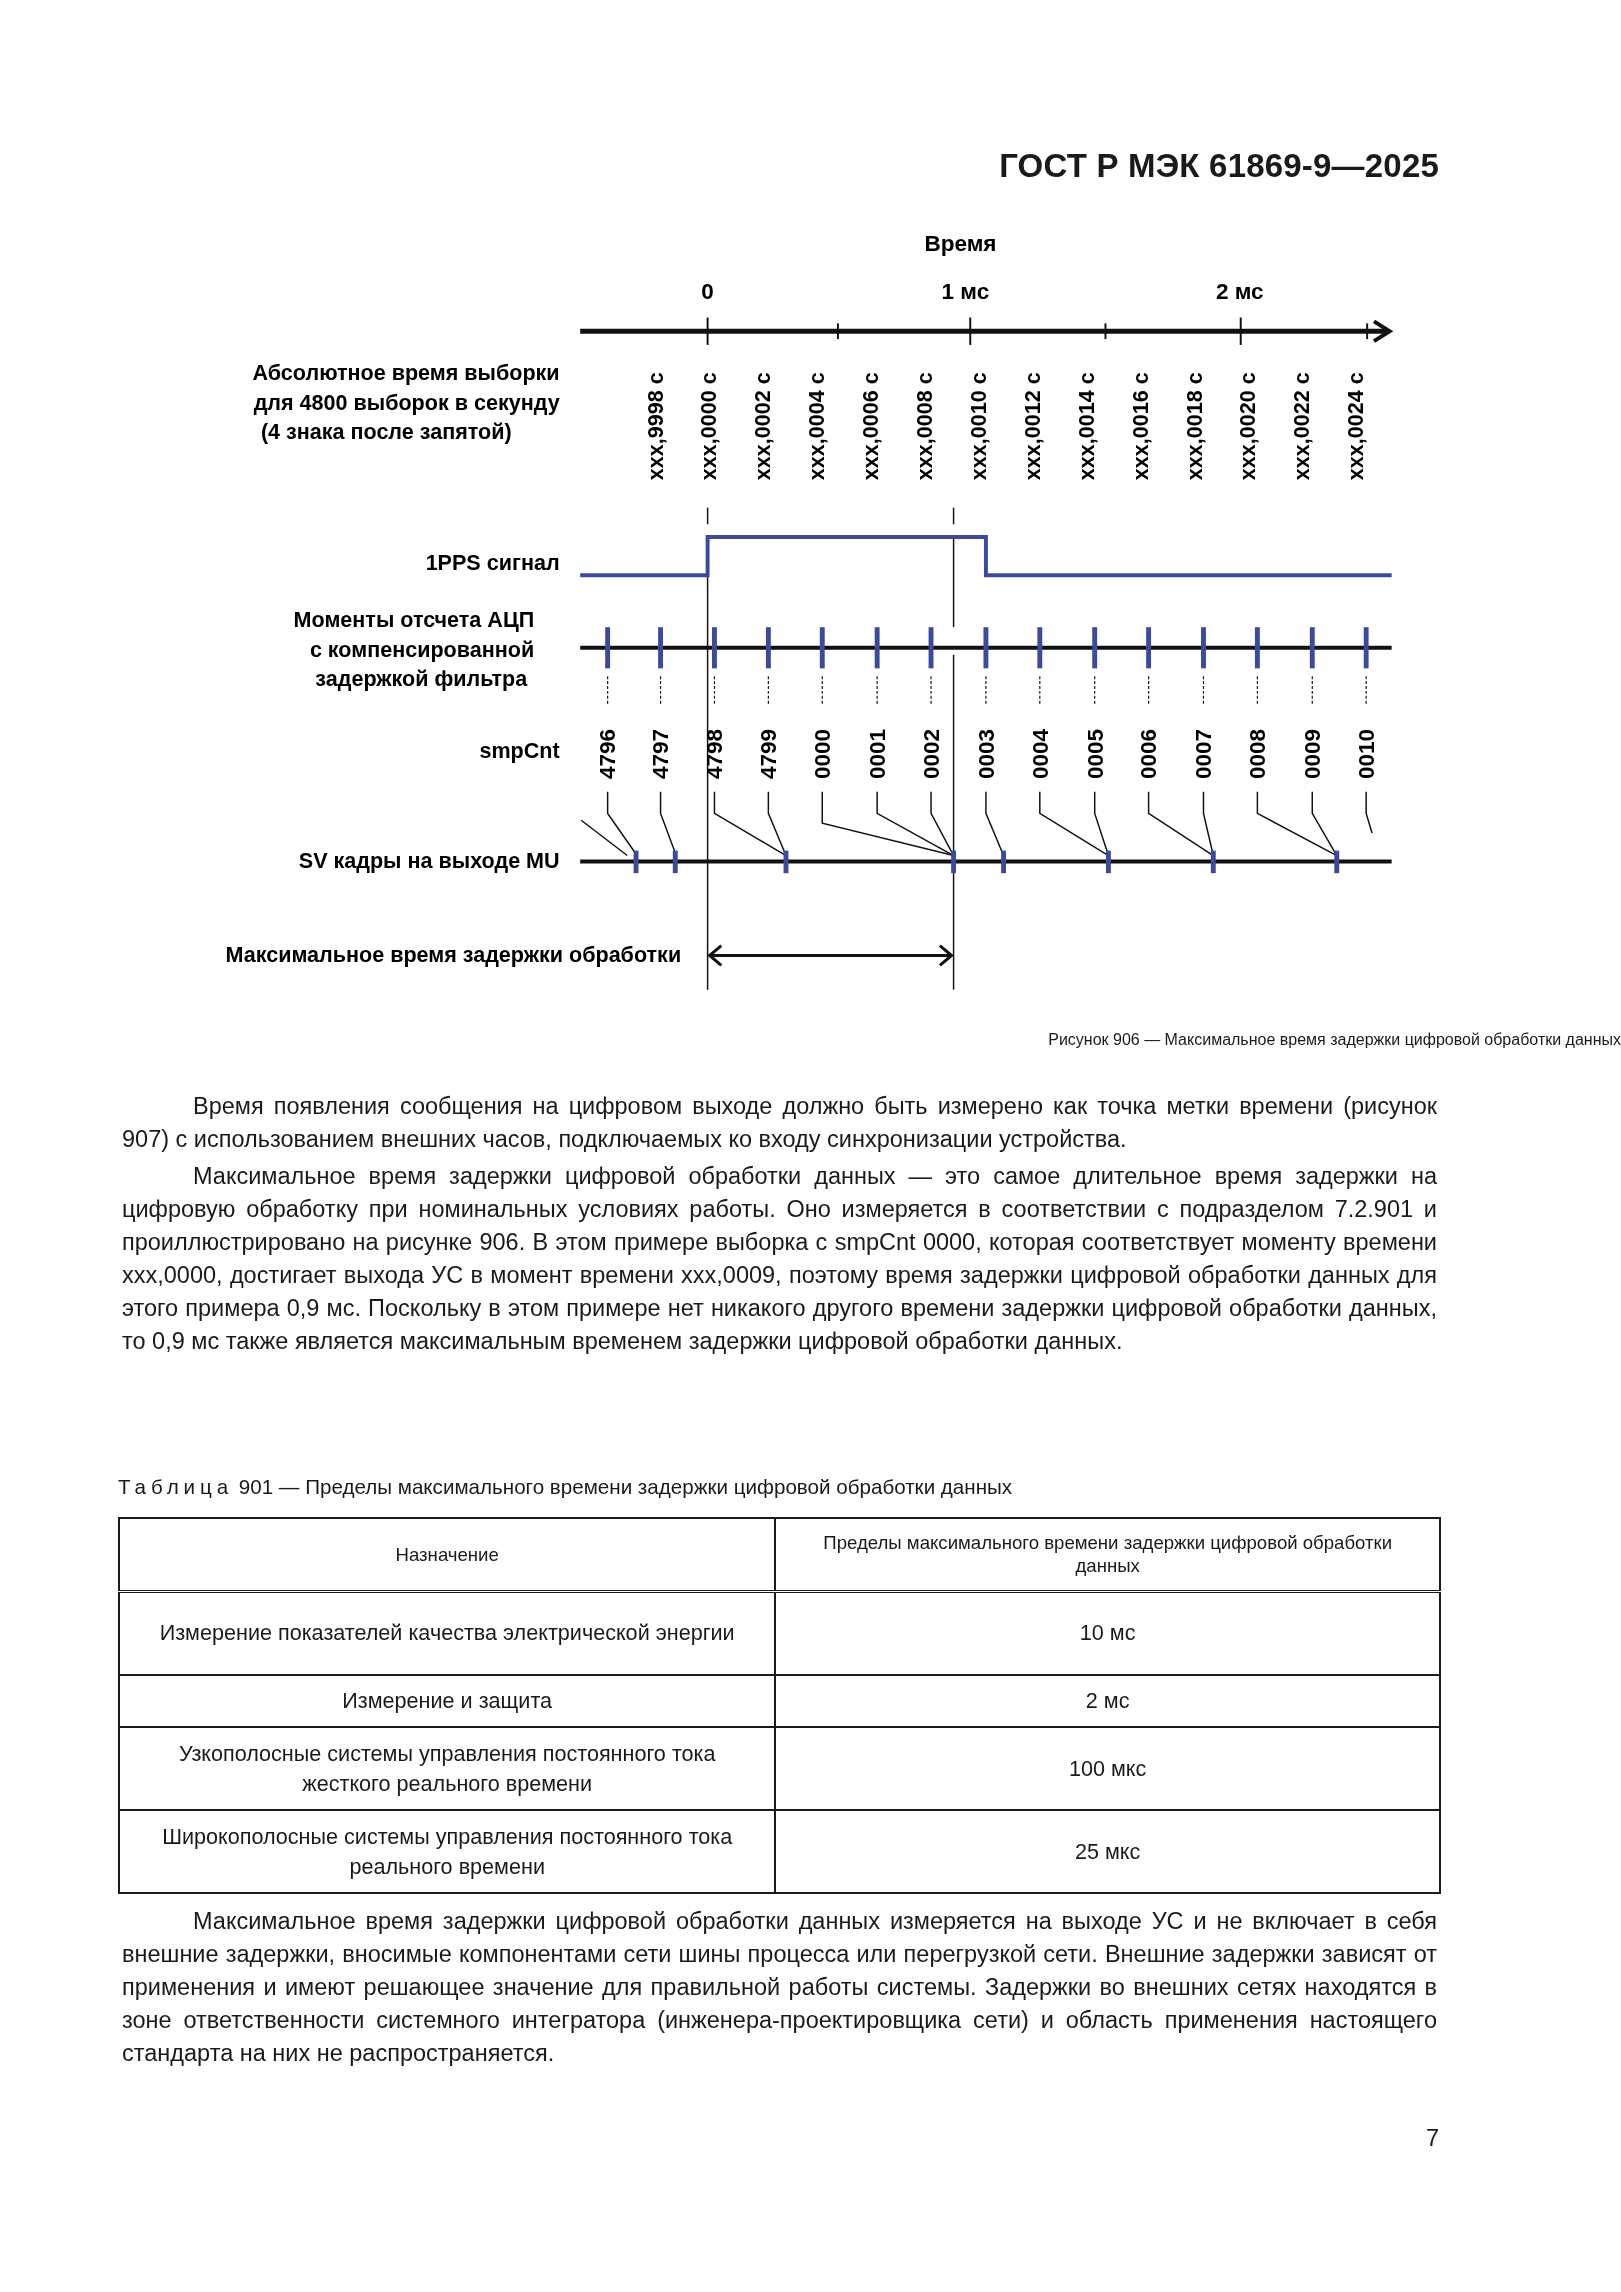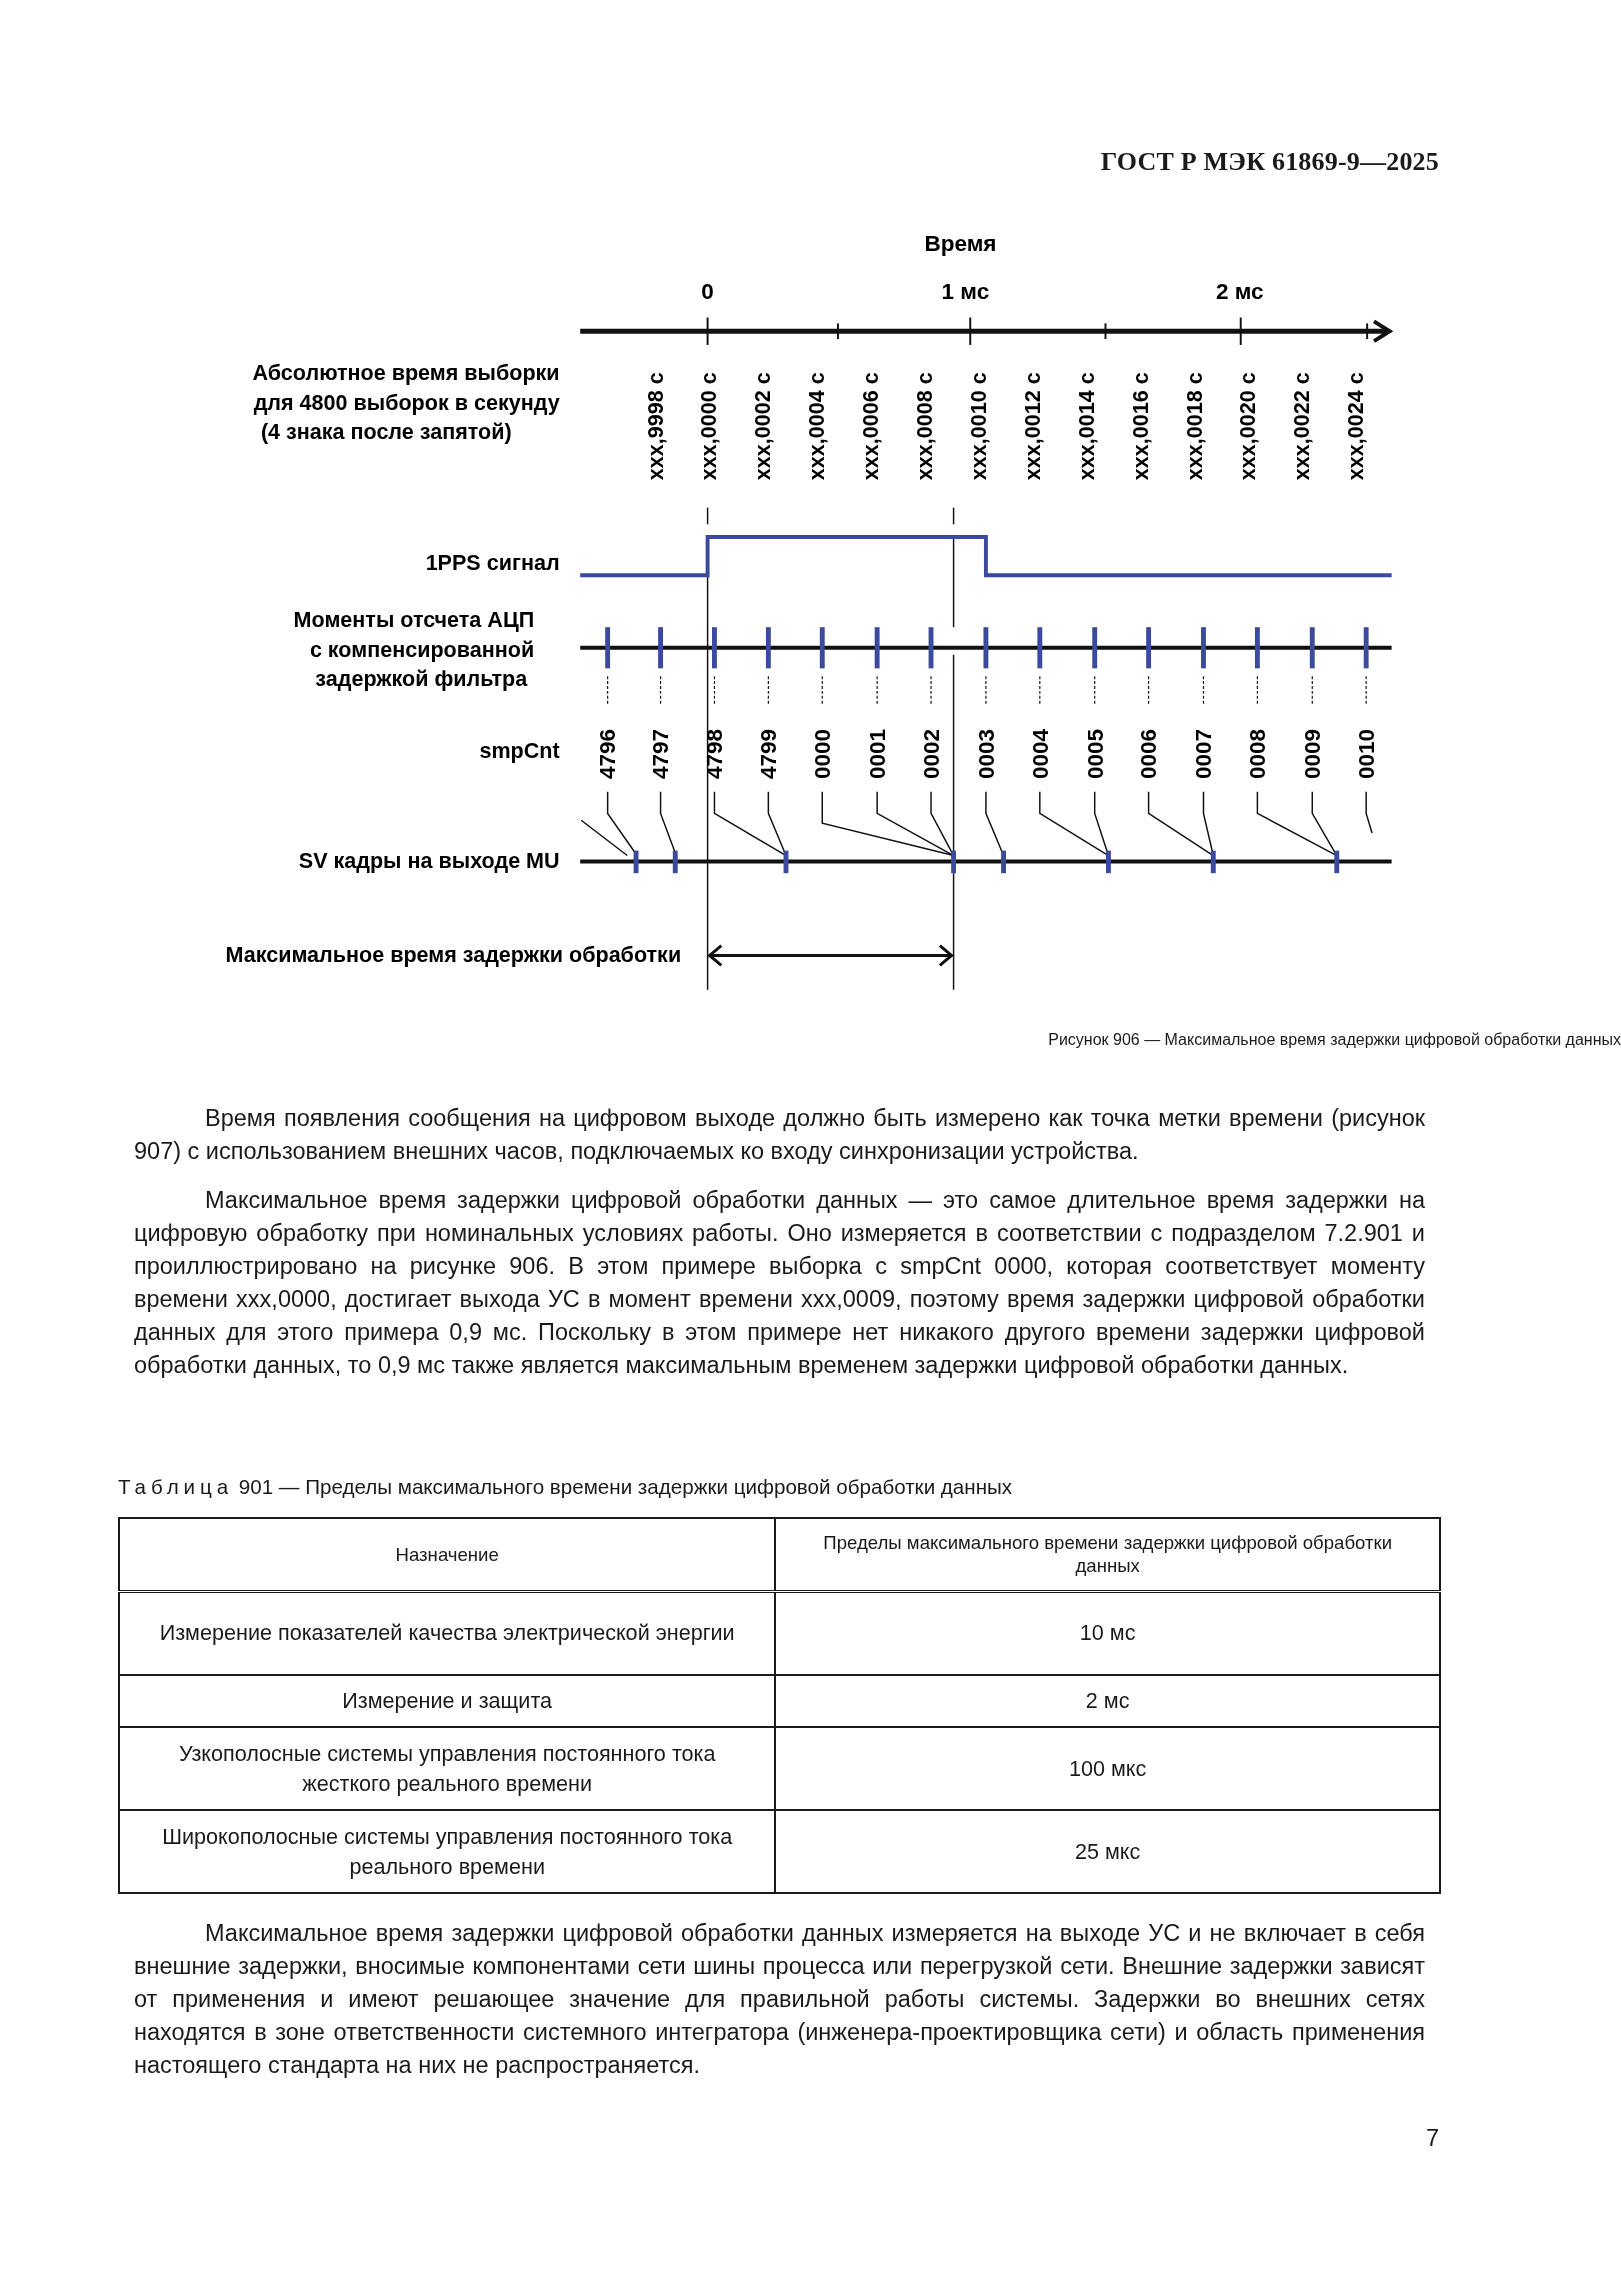--- a/index.html
+++ b/index.html
@@ -1,22 +1,22 @@
 <!DOCTYPE html>
 <html><head>
 <meta charset="utf-8">
 <style>
   html,body{margin:0;padding:0;background:#fff;}
   body{width:1621px;height:2293px;position:relative;font-family:"Liberation Sans",sans-serif;color:#1a1a1a;}
-  .hdr{position:absolute;top:147px;right:182px;font-weight:bold;font-size:26px;letter-spacing:0.2px;font-family:Liberation Serif, serif;}
+  .hdr{position:absolute;top:147px;right:182px;font-weight:bold;font-size:33px;letter-spacing:0.2px;}
   svg.diag{position:absolute;left:0;top:0;}
   .diag text{font-family:"Liberation Sans",sans-serif;}
   .caption{position:absolute;top:1031px;left:0;width:1621px;text-align:right;font-size:16px;}
   .body{position:absolute;left:118px;width:1323px;font-size:23.5px;line-height:33px;text-align:justify;}
-  .p{text-indent:71px;margin:16px;}
+  .p{text-indent:71px;margin:4px;}
   .tcap{position:absolute;left:118px;top:1475px;font-size:20.6px;}
   .tcap .sp{letter-spacing:4.9px;}
   table{position:absolute;left:118px;top:1517px;width:1323px;border-collapse:collapse;font-size:21.6px;}
   th,td{border:2px solid #1a1a1a;padding:5.9px 13.7px;vertical-align:middle;}
   th{font-weight:normal;font-size:18.6px;text-align:center;height:59px;line-height:23.5px;}
   td.c1{width:627px;text-align:center;line-height:30px;}
   td.c2{text-align:center;}
   tr.r1 td{height:69px;} tr.r2 td{height:39px;} tr.r3 td,tr.r4 td{height:69px;}
   thead tr{border-bottom:3.9px double #1a1a1a;}
   .pnum{position:absolute;right:182px;top:2125px;font-size:23.5px;}

